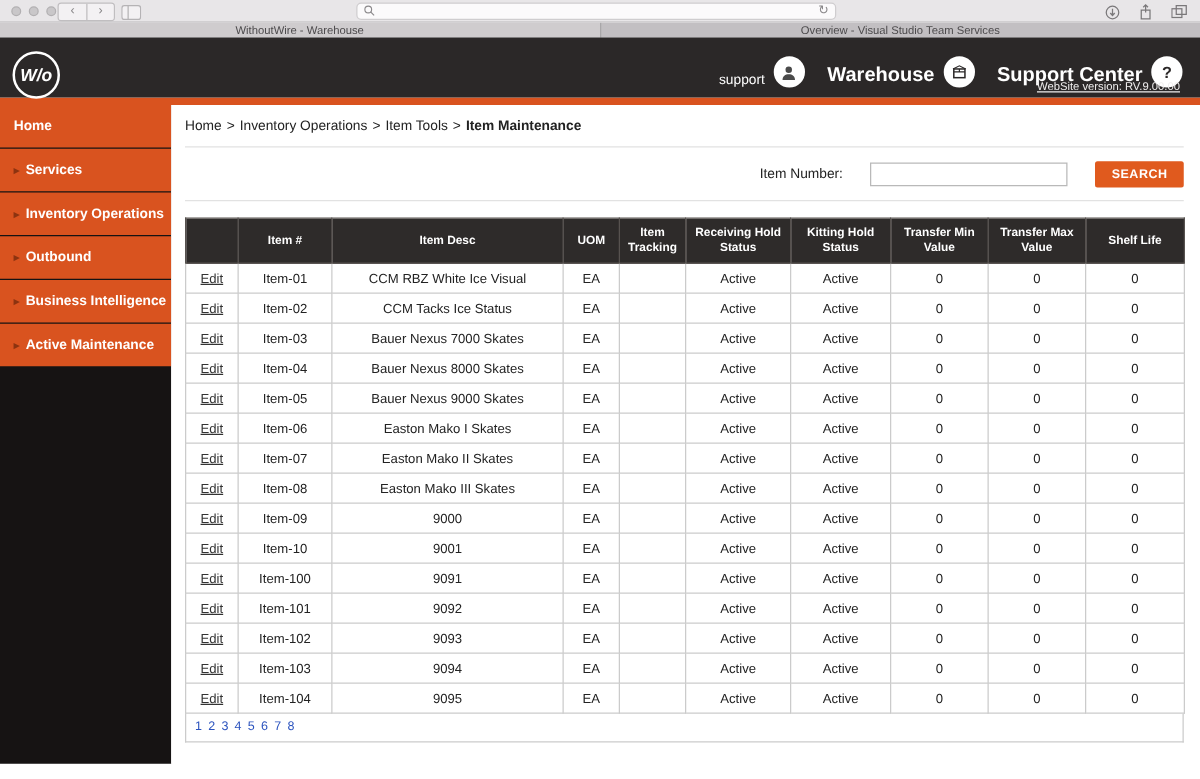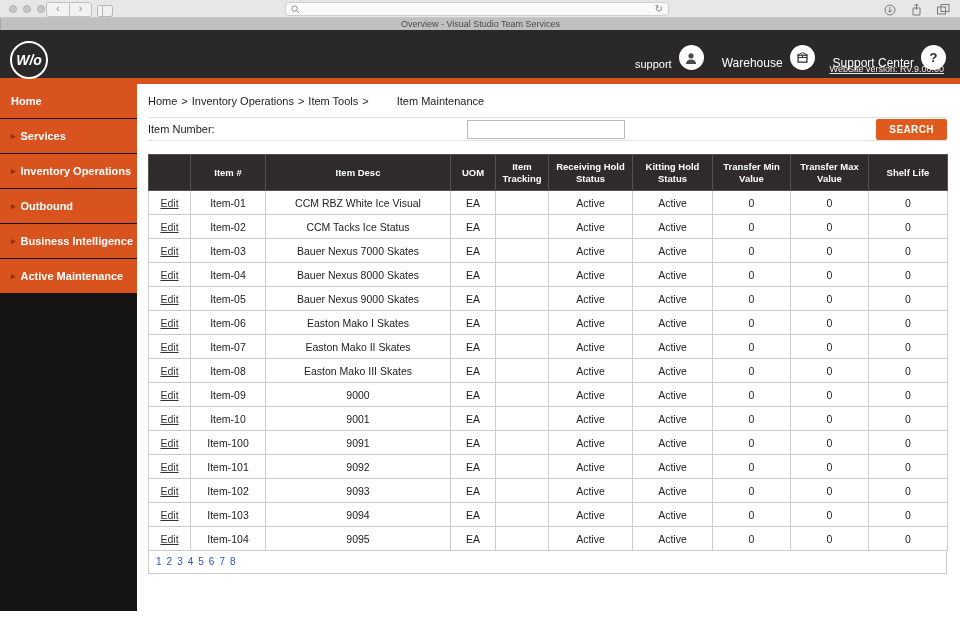--- a/index.html
+++ b/index.html
@@ -26,41 +26,41 @@
   .tab.inactive { background:#c2bfc2; border-left:1px solid #a9a7a9; }
 
   
   .app-header { position:relative; height:48px; background:#2b2828; color:#fff; }
   .logo { position:absolute; left:10px; top:11px; display:flex; align-items:center; gap:9px; cursor:pointer; }
   .logo-circle { width:38px; height:38px; border:2px solid #fff; border-radius:50%; display:flex; align-items:center; justify-content:center; font-weight:bold; font-style:italic; font-size:14px; }
   .brand-name { font-size:14px; font-weight:bold; letter-spacing:1.6px; }
   .brand-sub { font-size:6.5px; letter-spacing:2.9px; color:#9a9694; margin-top:3px; }
   .header-right { position:absolute; right:14px; top:15px; display:flex; align-items:flex-end; }
   .hr-label { font-size:11px; color:#fff; cursor:pointer; }
-  .hr-bold { font-size:12px; font-weight:normal; color:#fff; cursor:pointer; }
+  .hr-bold { font-size:16px; font-weight:bold; color:#fff; cursor:pointer; }
   .circle-icon { width:25px; height:25px; background:#fff; border-radius:50%; display:flex; align-items:center; justify-content:center; color:#2b2828; margin-left:7px; cursor:pointer; }
   .help-glyph { font-size:13px; font-weight:bold; }
   .gap { width:18px; }
   .version { position:absolute; right:16px; bottom:4px; font-size:9px; color:#f0eeee;text-decoration:underline; }
 
   .orange-strip { height:6px; background:#d9531f; }
 
   
   .layout { display:flex; height:527px; }
   .side { width:137px; flex-shrink:0; background:#161313; }
   .side-item { height:34px; background:#d9531f; display:flex; align-items:center; padding-left:11px; margin-bottom:1px; color:#fff; font-size:11px; font-weight:bold; cursor:pointer; }
   .chev { color:#8c3310; font-size:9px; margin-right:5px; line-height:1; }
 
   .main { flex:1; background:#fff; padding:8px 13px 0 11px; overflow:hidden; }
   .breadcrumb { font-size:11px; color:#222; margin:3px 0 10px; }
   .breadcrumb .sep { margin:0 4px; }
-  .breadcrumb .current { font-weight:normal;margin-left:24px; }
+  .breadcrumb .current { font-weight:bold; }
   .crumb { cursor:pointer; }
 
-  .search-strip { border-top:1px solid #e2e2e2; border-bottom:1px solid #e2e2e2; height:24px; display:flex; align-items:center; justify-content:space-between; gap:22px; margin-bottom:13px; }
+  .search-strip { border-top:1px solid #e2e2e2; border-bottom:1px solid #e2e2e2; height:44px; display:flex; align-items:center; justify-content:flex-end; gap:22px; margin-bottom:13px; }
   .search-label { font-size:11px; color:#222; }
   .search-input { width:158px; height:19px; border:1px solid #b9b9b9; font-size:11px; padding:0 4px; font-family:"Liberation Sans",sans-serif; }
   .search-btn { background:#e05a1e; color:#fff; border:none; font-size:10px; font-weight:bold; padding:5px 13px; letter-spacing:.4px; border-radius:2px; cursor:pointer; font-family:"Liberation Sans",sans-serif; }
 
   table.items { width:100%; border-collapse:collapse; table-layout:fixed; }
   .items th { background:#2e2b2a; color:#fff; font-size:9.5px; font-weight:bold; padding:4px 2px; border:1px solid #57524f; height:36px; vertical-align:middle; line-height:1.25; }
   .items td { border:1px solid #cbcbcb; font-size:10.5px; color:#222; text-align:center; height:24px; padding:0 3px; white-space:nowrap; overflow:hidden; }
   .items td.c-edit a { color:#333; text-decoration:underline; cursor:pointer; }
 
   .pager { border:1px solid #cbcbcb; border-top:none; padding:5px 7px 6px; display:flex; gap:5px; }
@@ -111,20 +111,21 @@
       </span>
       <span>
         <svg width="13" height="11" viewBox="0 0 13 11">
             <rect x="0.5" y="3" width="8" height="7" fill="none" stroke="#7a787a"></rect>
             <rect x="4" y="0.5" width="8" height="7" fill="none" stroke="#7a787a"></rect>
           </svg>
       </span>
     </div>
   </div>
   <div class="tabbar">
+    <div class="tab active">WithoutWire - Warehouse</div>
     <div class="tab inactive">Overview - Visual Studio Team Services</div>
   </div>
 
   <div class="app-header">
     <div class="logo">
       <div class="logo-circle">W/o</div>
     </div>
     <div class="header-right">
       <span class="hr-label">support</span>
       <span class="circle-icon">

